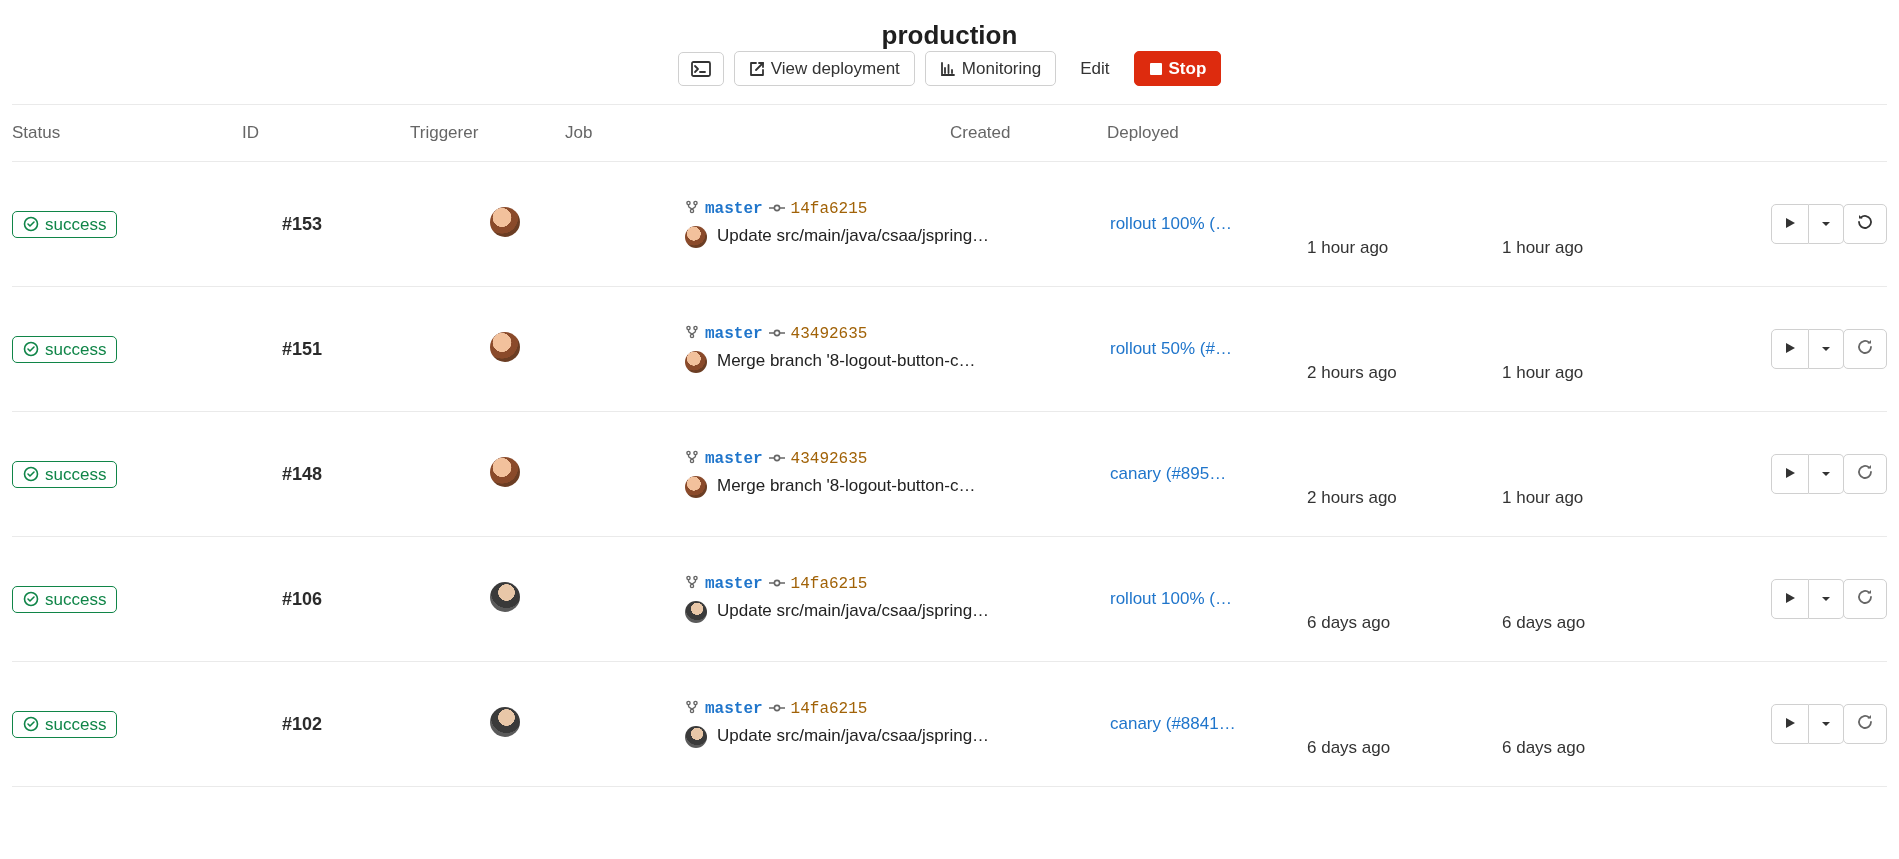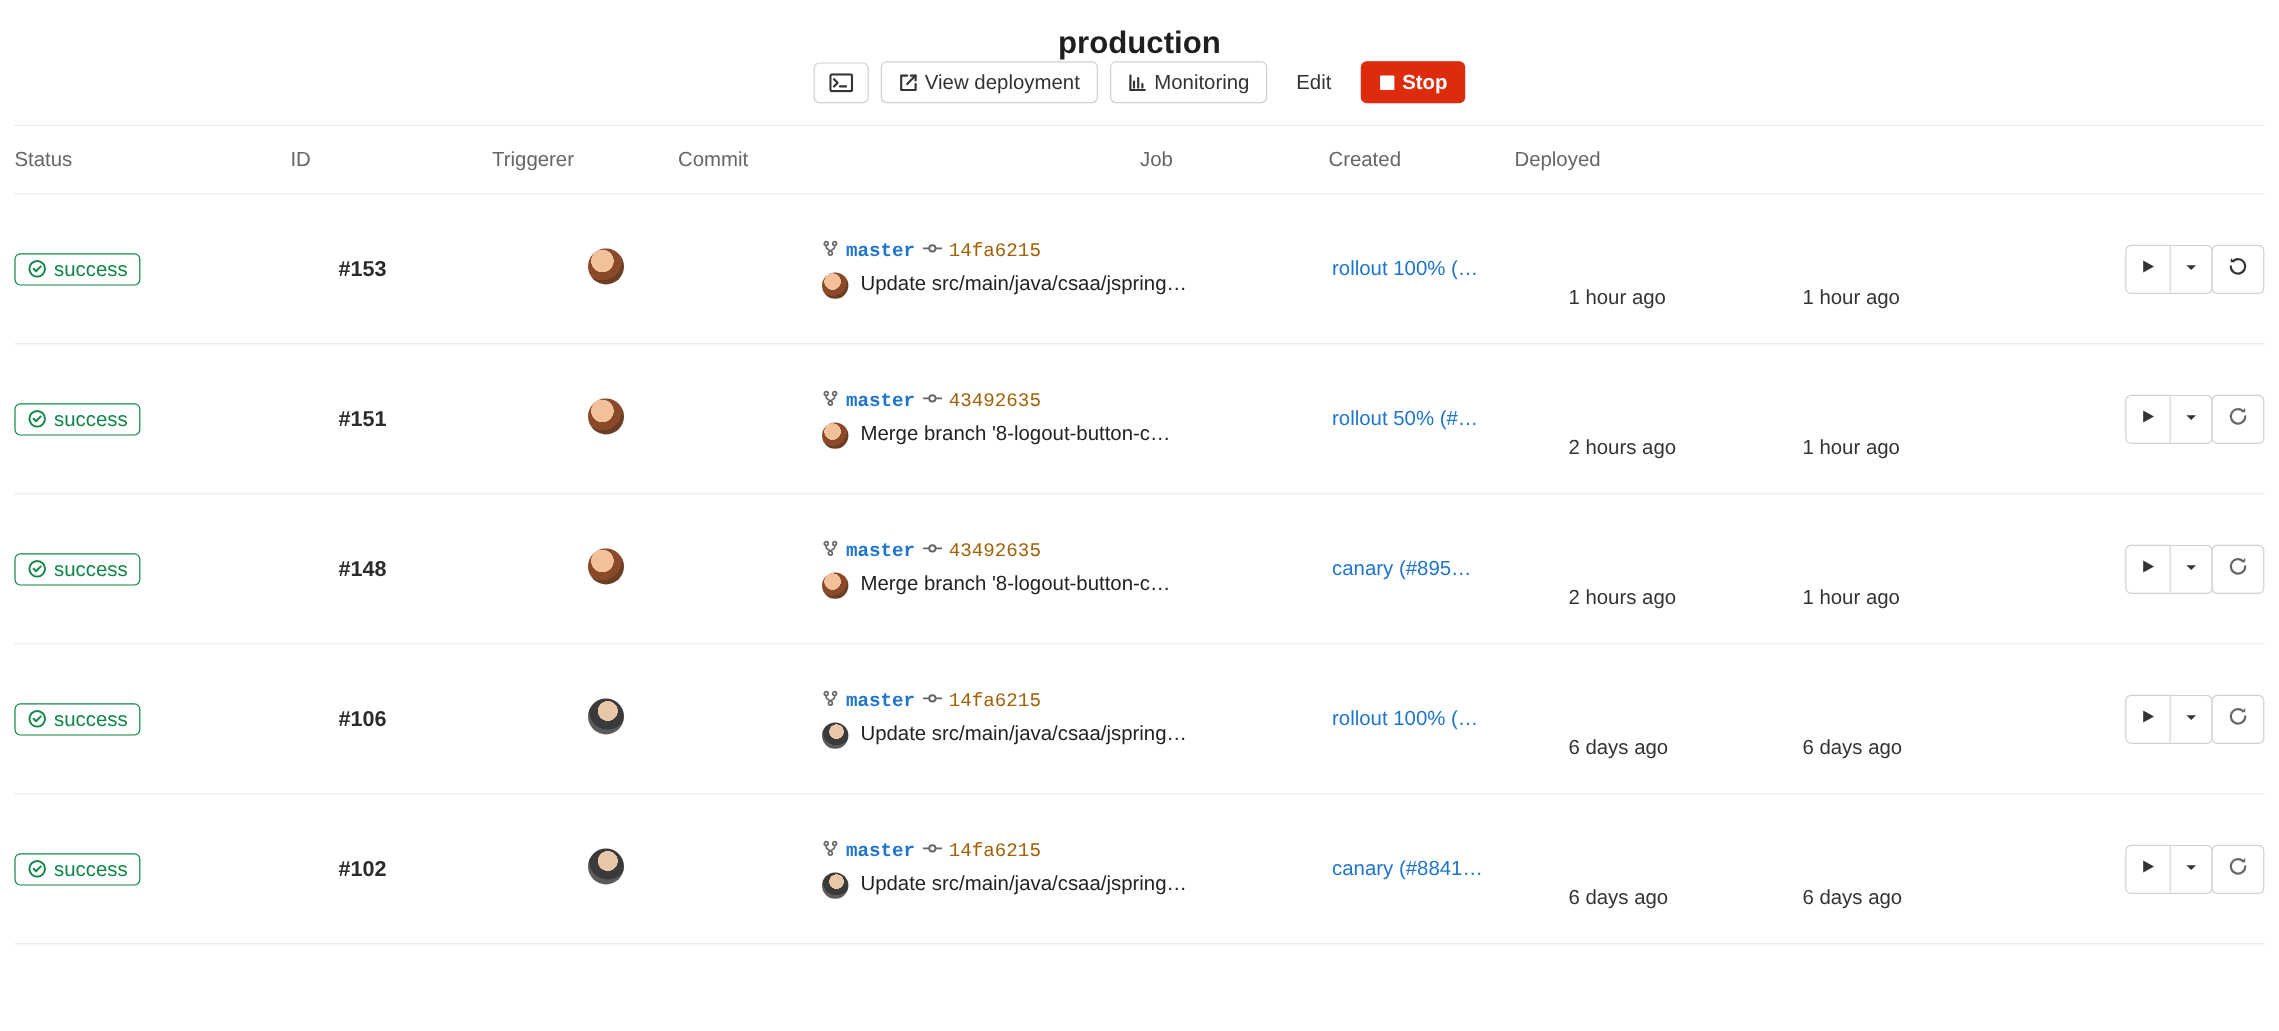--- a/index.html
+++ b/index.html
@@ -193,21 +193,20 @@
       </span>
       <span>Stop</span>
     </button>
   </div>
 </div>
 
 <div class="thead">
   <div>Status</div>
   <div>ID</div>
   <div>Triggerer</div>
-  <div>Commit</div>
   <div>Job</div>
   <div>Created</div>
   <div>Deployed</div>
   <div></div>
 </div>
 
 <div id="rows-container">
     <div class="row">
       <div><span class="badge-success">
           <span>

